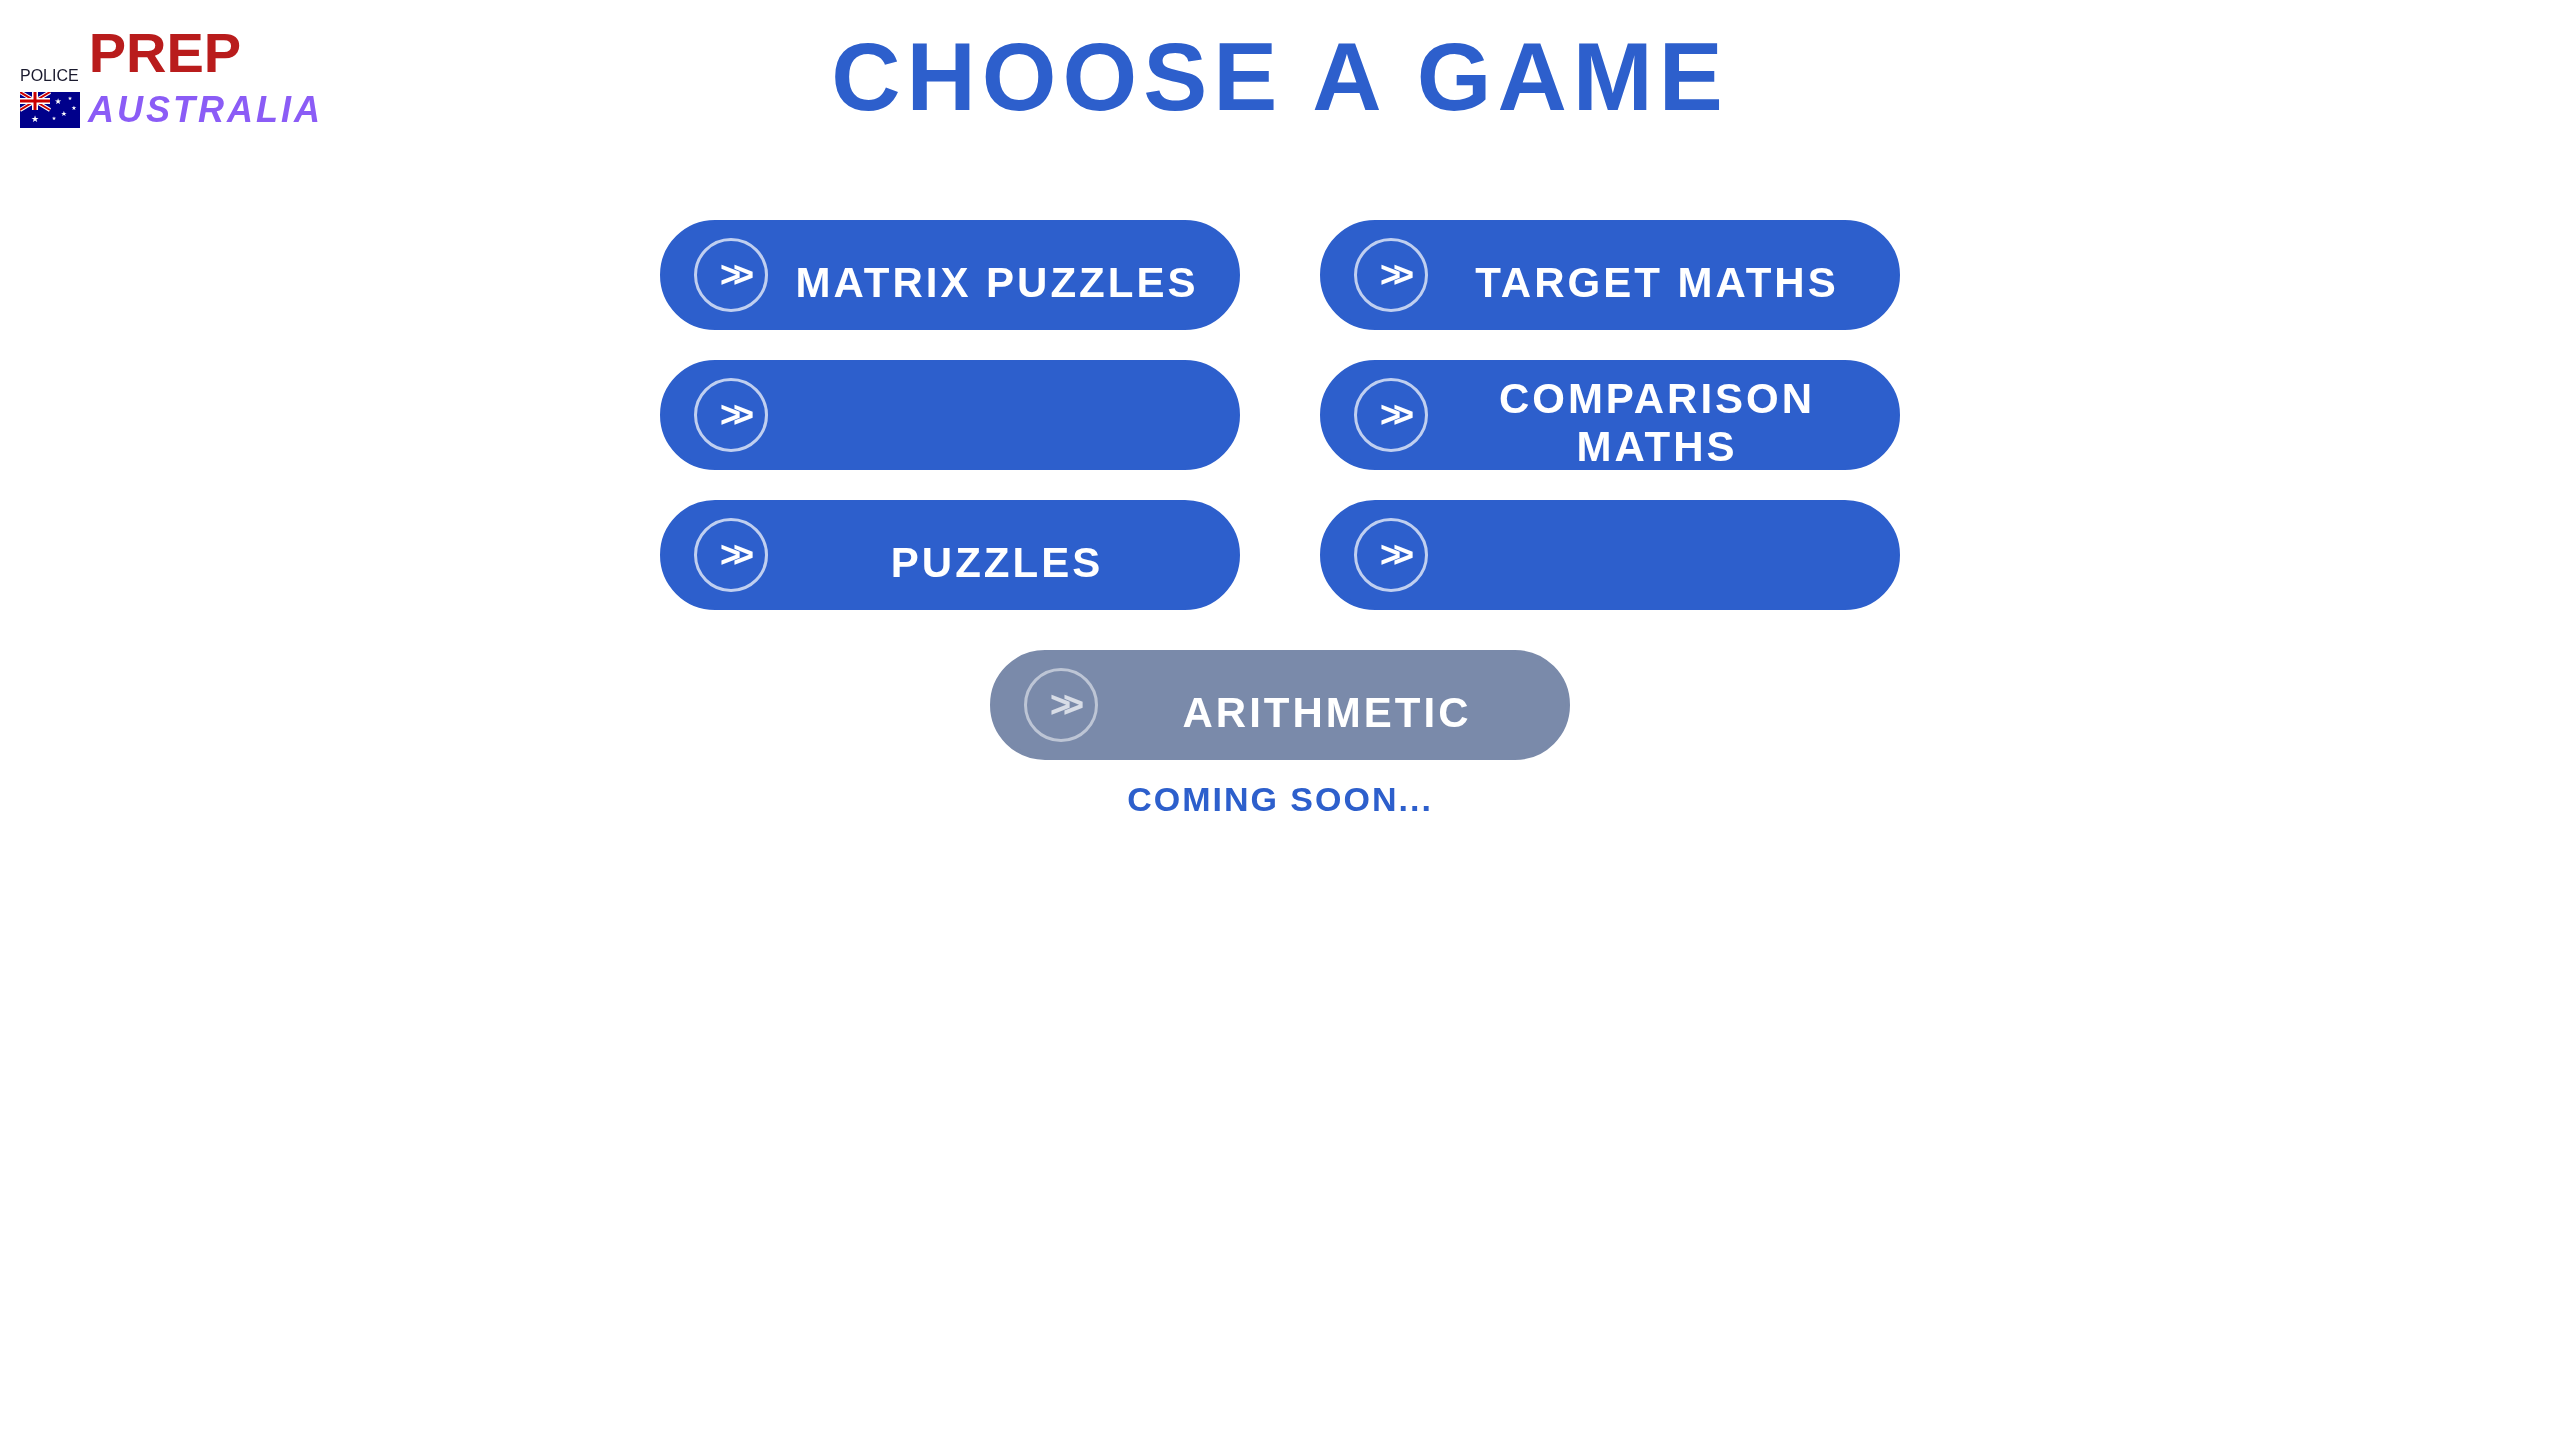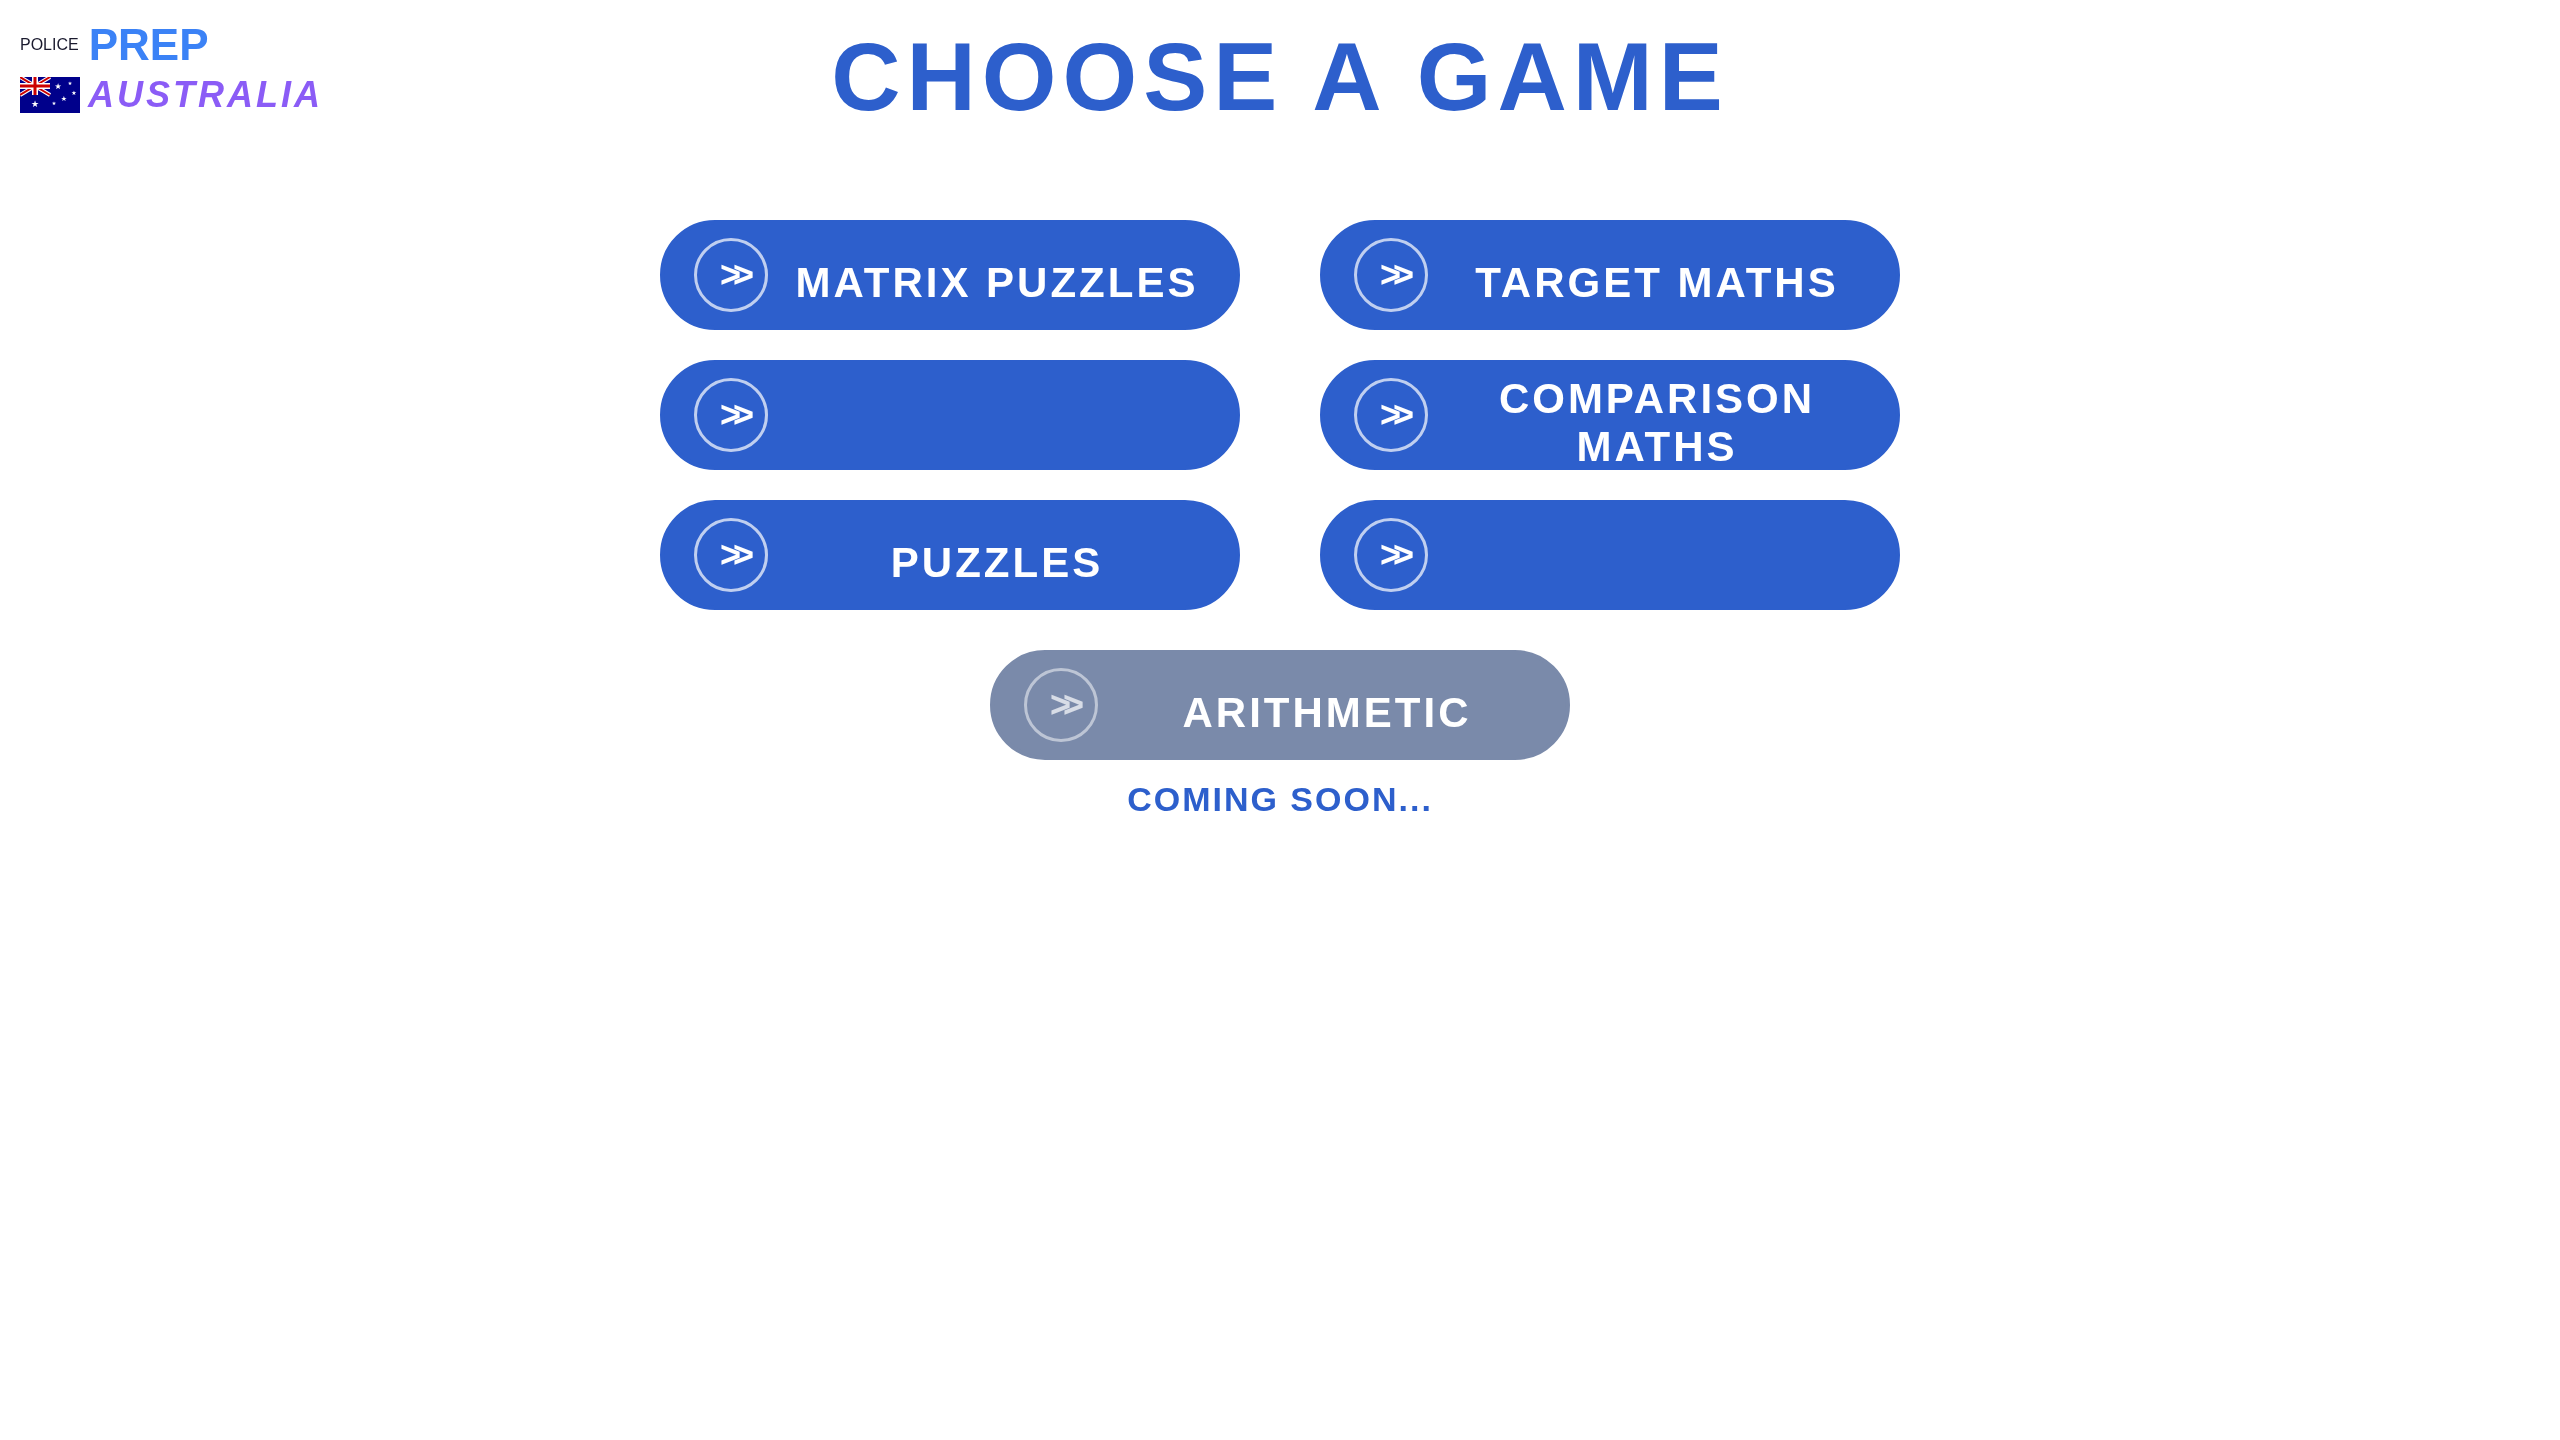--- a/index.html
+++ b/index.html
@@ -151,23 +151,23 @@
       font-size: 34px;
       font-weight: 700;
       color: #2d5fcc;
       letter-spacing: 2px;
     }
   </style>
 </head>
 <body>
 
 <div class="logo-container">
-  <div style="display:flex; align-items:center; gap:10px;">
+  <div style="display:flex; align-items:flex-end; gap:10px;">
     <span class="logo-police">POLICE</span>
-      <span class="logo-prep" style="font-size:44px;font-weight:900;color:#3b82f6;">PREP</span>
+      <span class="logo-prep" style="font-size:56px;font-weight:900;color:#b91c1c;">PREP</span>
   </div>
   <div class="logo-australia-row">
 
     <svg class="flag-icon" viewBox="0 0 60 36" xmlns="http://www.w3.org/2000/svg">
       <rect width="60" height="36" fill="#00008B"></rect>
 
       <rect width="30" height="18" fill="#00008B"></rect>
 
       <line x1="0" y1="0" x2="30" y2="18" stroke="white" stroke-width="4"></line>
       <line x1="30" y1="0" x2="0" y2="18" stroke="white" stroke-width="4"></line>

